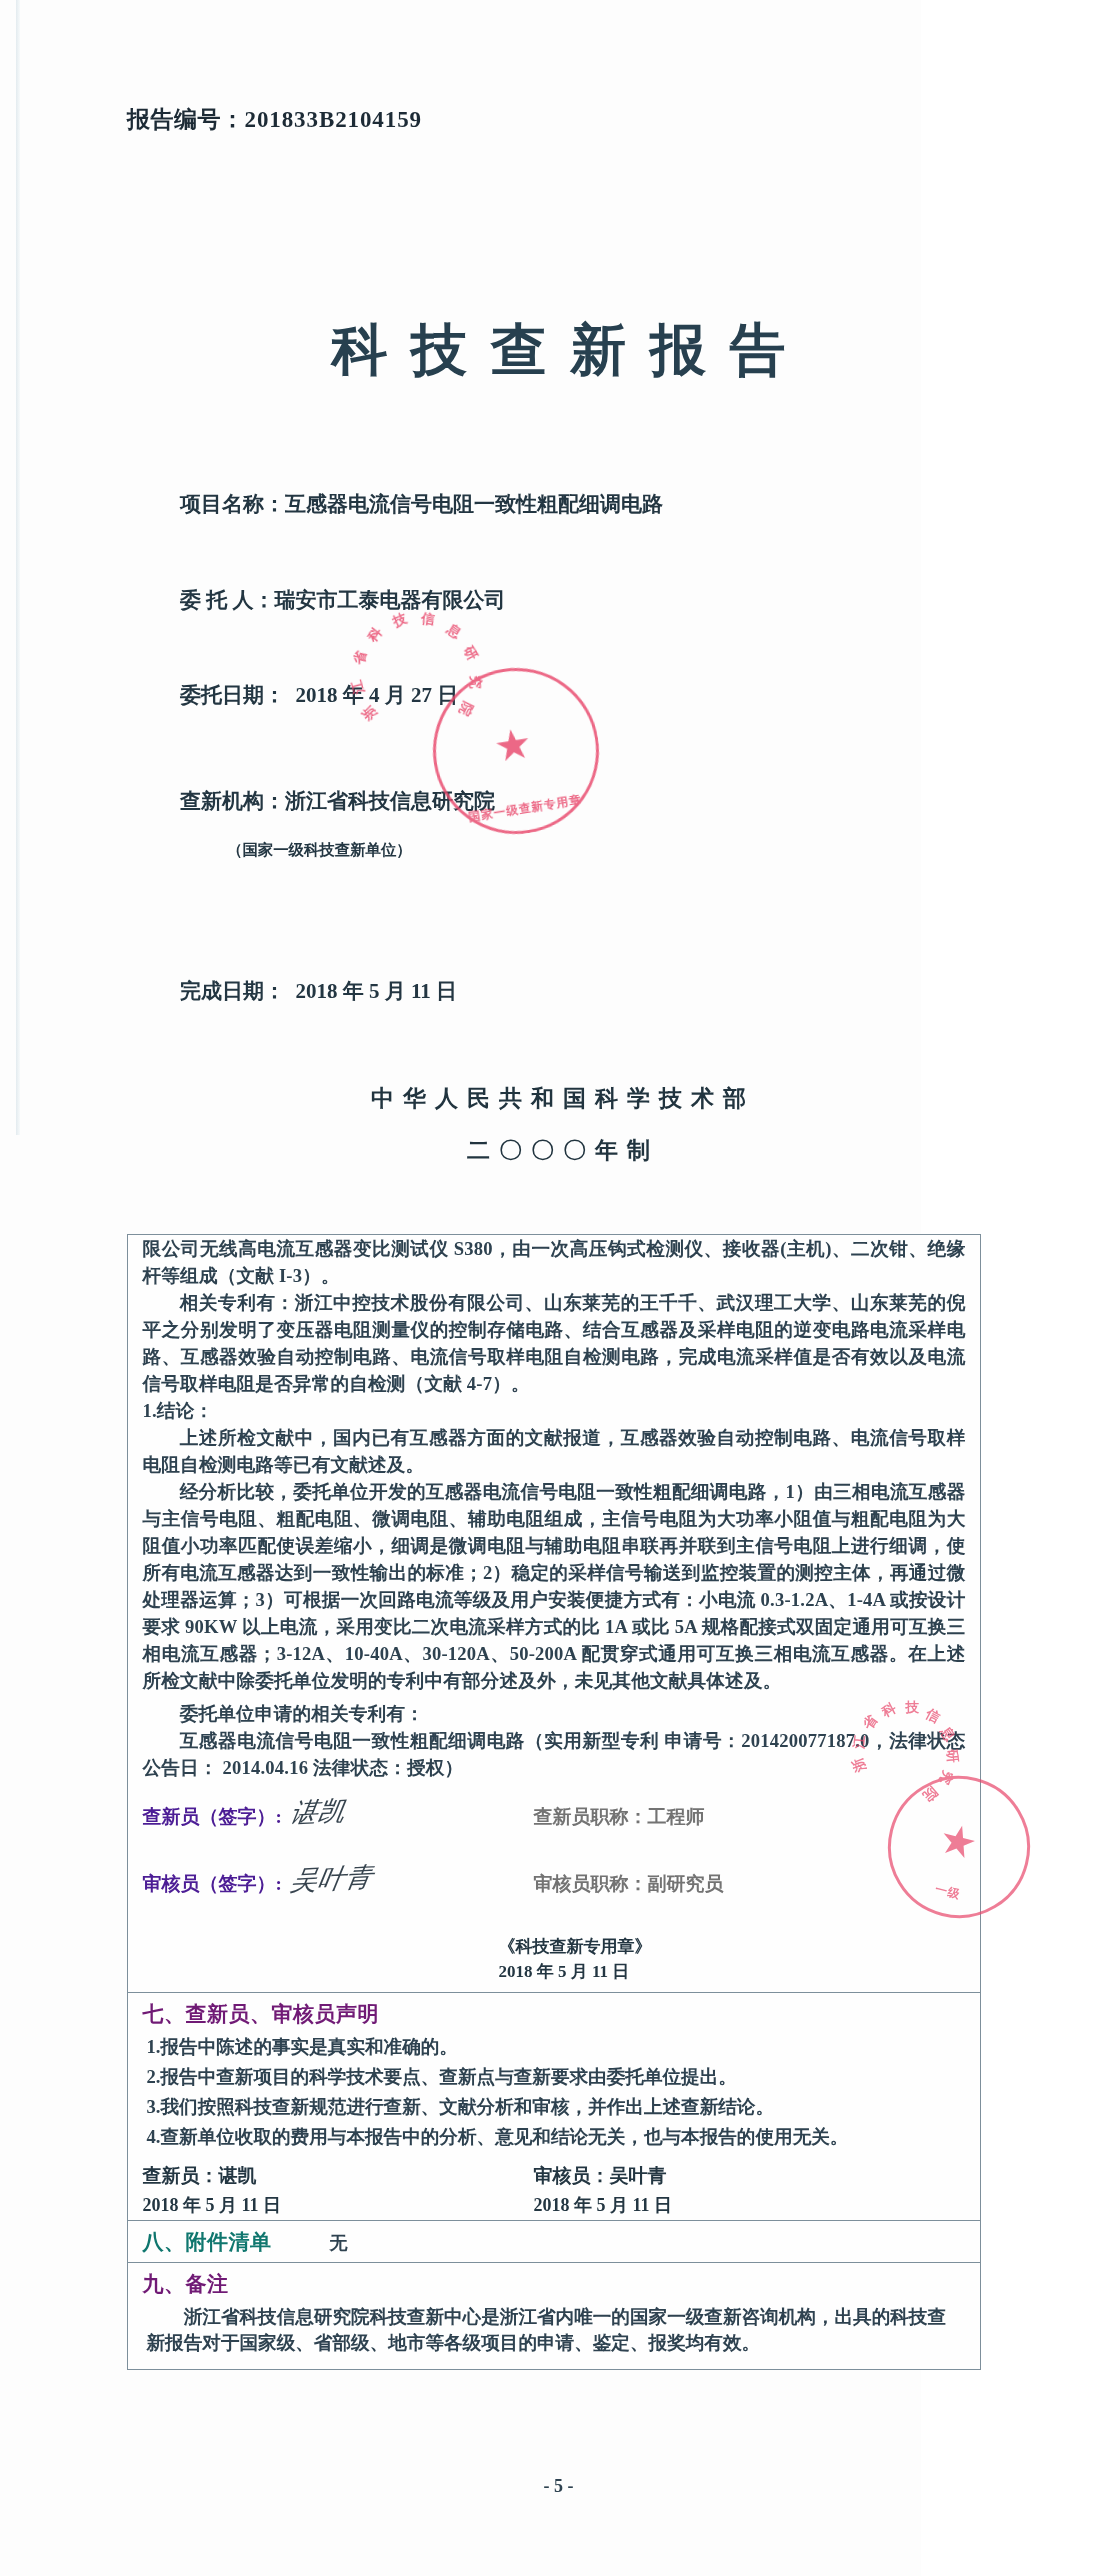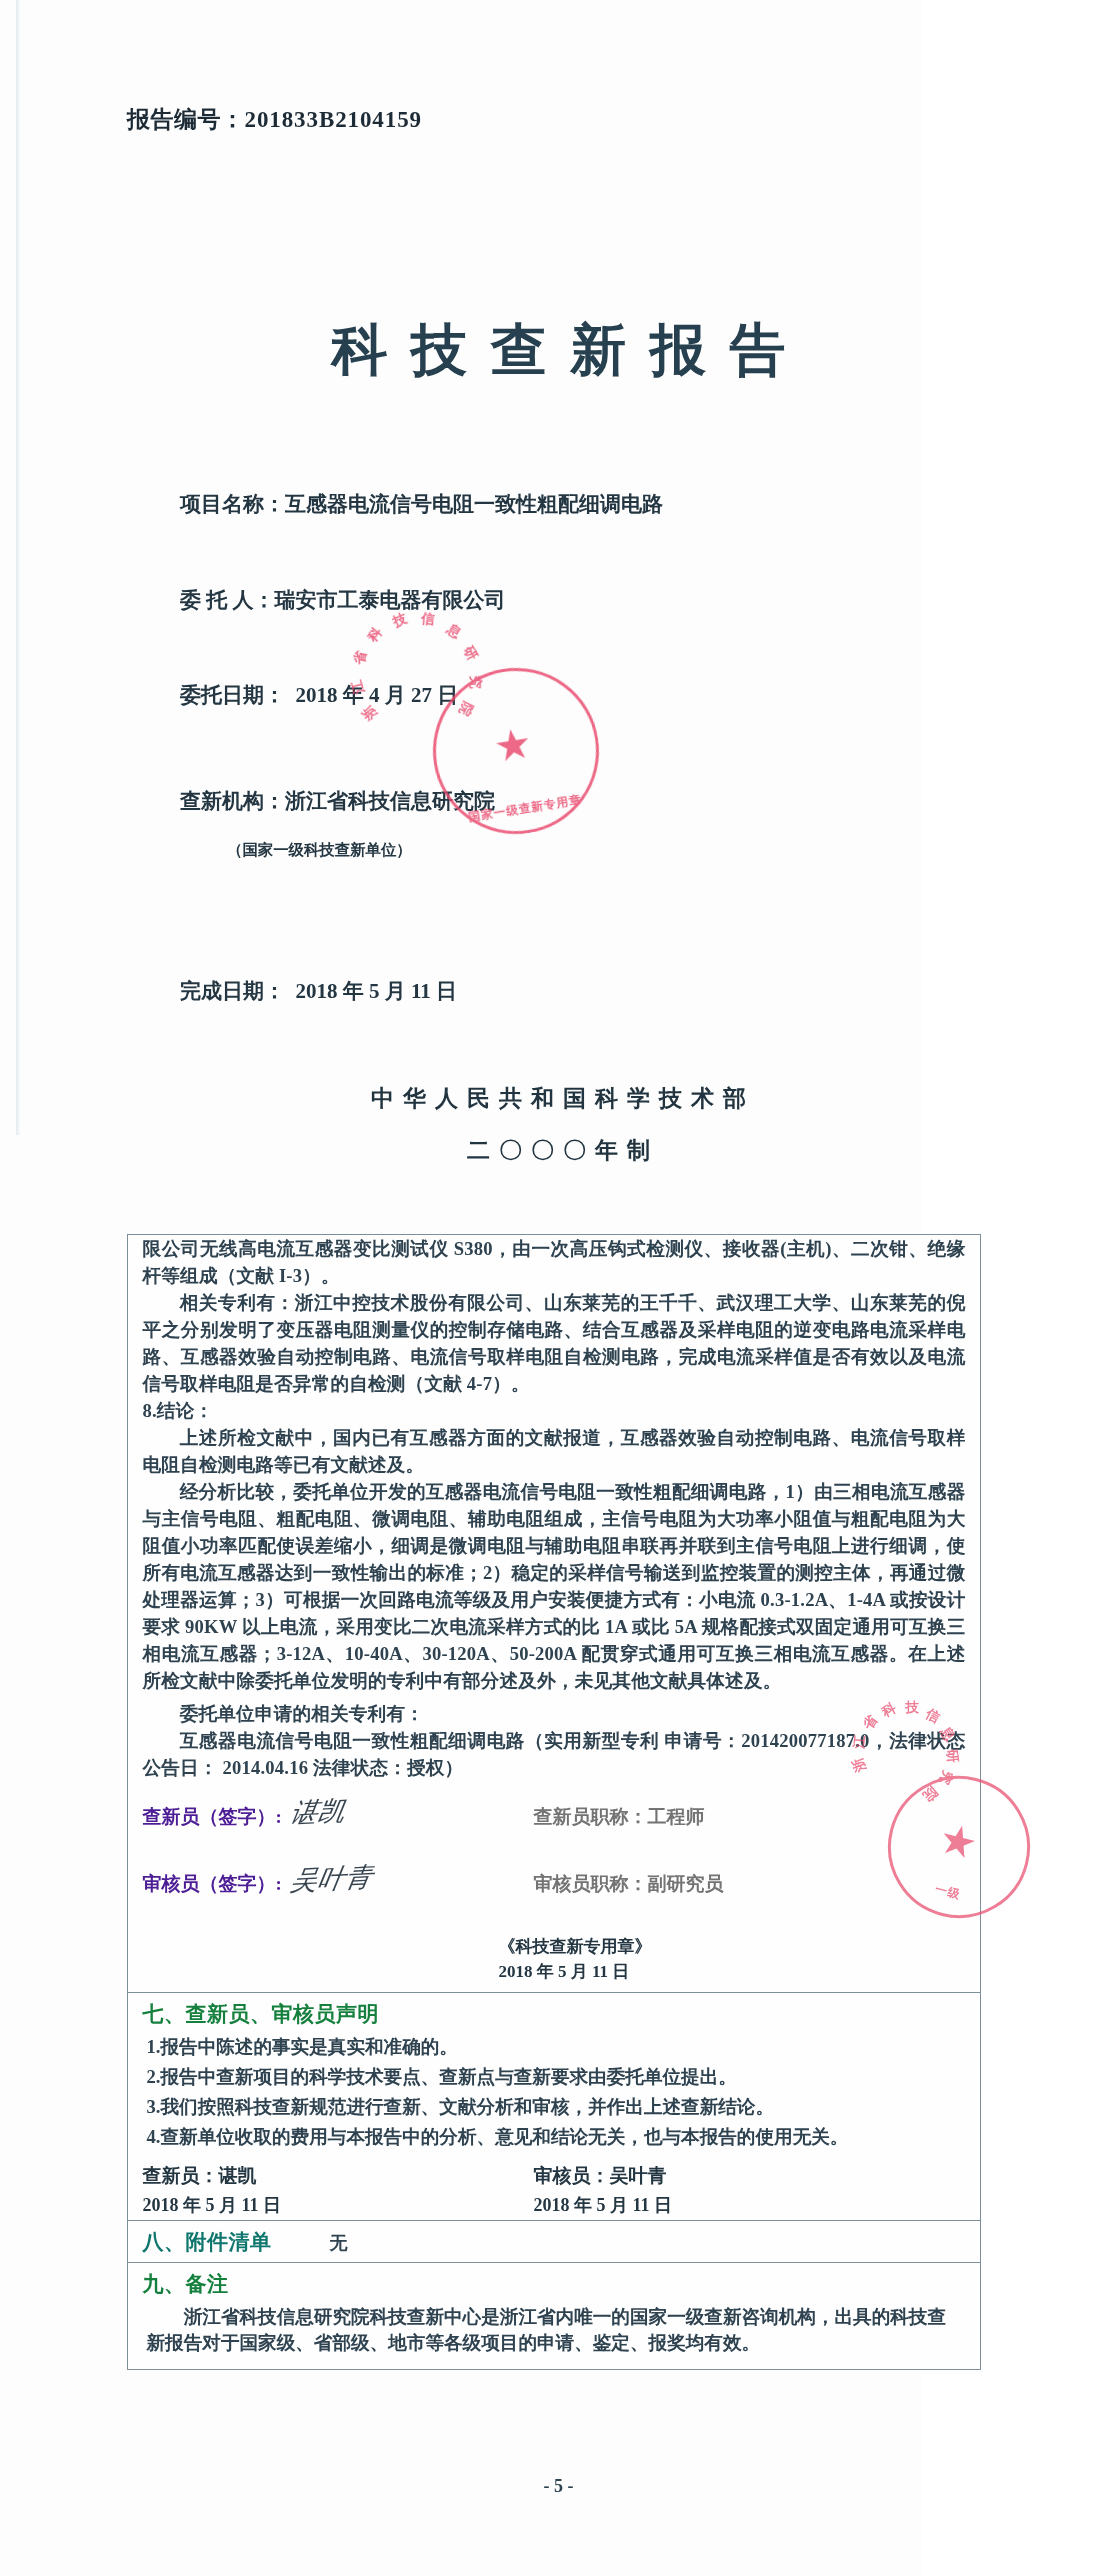--- a/index.html
+++ b/index.html
@@ -139,21 +139,21 @@
   }
   .seal-cap-date{
     padding:1.8px 14.5px 9px 14.5px;
     font-size:17px;font-weight:bold;color:#233642;
     margin-left:356px;
   }
 
   .hr{border:0;border-top:1.8px solid #7d8f9b;margin:0;}
 
   .sec-title{
-    font-size:21px;font-weight:bold;color:#15803d;
+    font-size:21px;font-weight:bold;color:#701a75;
     padding:7.3px 14.5px 1.8px 14.5px;margin:0;
     letter-spacing:0.5px;
   }
   .sec-line{
     font-size:18.6px;line-height:26px;font-weight:bold;
     color:#2e4250;padding:0 14.5px;margin:4px;
   }
 
   .names-row{
     display:flex;padding:9px 14.5px 3.6px 14.5px;
@@ -229,21 +229,21 @@
       <div class="star"></div>
       <div class="bottom-lbl">国家一级查新专用章</div>
     </div>
 
   </div>
 
   <div class="bodybox">
 
     <p class="para">限公司无线高电流互感器变比测试仪 S380，由一次高压钩式检测仪、接收器(主机)、二次钳、绝缘杆等组成（文献 I-3）。</p>
     <p class="para indent">相关专利有：浙江中控技术股份有限公司、山东莱芜的王千千、武汉理工大学、山东莱芜的倪平之分别发明了变压器电阻测量仪的控制存储电路、结合互感器及采样电阻的逆变电路电流采样电路、互感器效验自动控制电路、电流信号取样电阻自检测电路，完成电流采样值是否有效以及电流信号取样电阻是否异常的自检测（文献 4-7）。</p>
-    <p class="para">8.结论：</p>
+    <p class="para">1.结论：</p>
     <p class="para indent">上述所检文献中，国内已有互感器方面的文献报道，互感器效验自动控制电路、电流信号取样电阻自检测电路等已有文献述及。</p>
     <p class="para indent">经分析比较，委托单位开发的互感器电流信号电阻一致性粗配细调电路，1）由三相电流互感器与主信号电阻、粗配电阻、微调电阻、辅助电阻组成，主信号电阻为大功率小阻值与粗配电阻为大阻值小功率匹配使误差缩小，细调是微调电阻与辅助电阻串联再并联到主信号电阻上进行细调，使所有电流互感器达到一致性输出的标准；2）稳定的采样信号输送到监控装置的测控主体，再通过微处理器运算；3）可根据一次回路电流等级及用户安装便捷方式有：小电流 0.3-1.2A、1-4A 或按设计要求 90KW 以上电流，采用变比二次电流采样方式的比 1A 或比 5A 规格配接式双固定通用可互换三相电流互感器；3-12A、10-40A、30-120A、50-200A 配贯穿式通用可互换三相电流互感器。在上述所检文献中除委托单位发明的专利中有部分述及外，未见其他文献具体述及。</p>
     <p class="para indent pad-t">委托单位申请的相关专利有：</p>
     <p class="para indent">互感器电流信号电阻一致性粗配细调电路（实用新型专利 申请号：201420077187.0，法律状态公告日： 2014.04.16 法律状态：授权）</p>
 
     <div class="sig-block">
 
       <div class="sig-row">
         <div class="sig-left">
           <span class="sig-label">查新员（签字）:</span>

